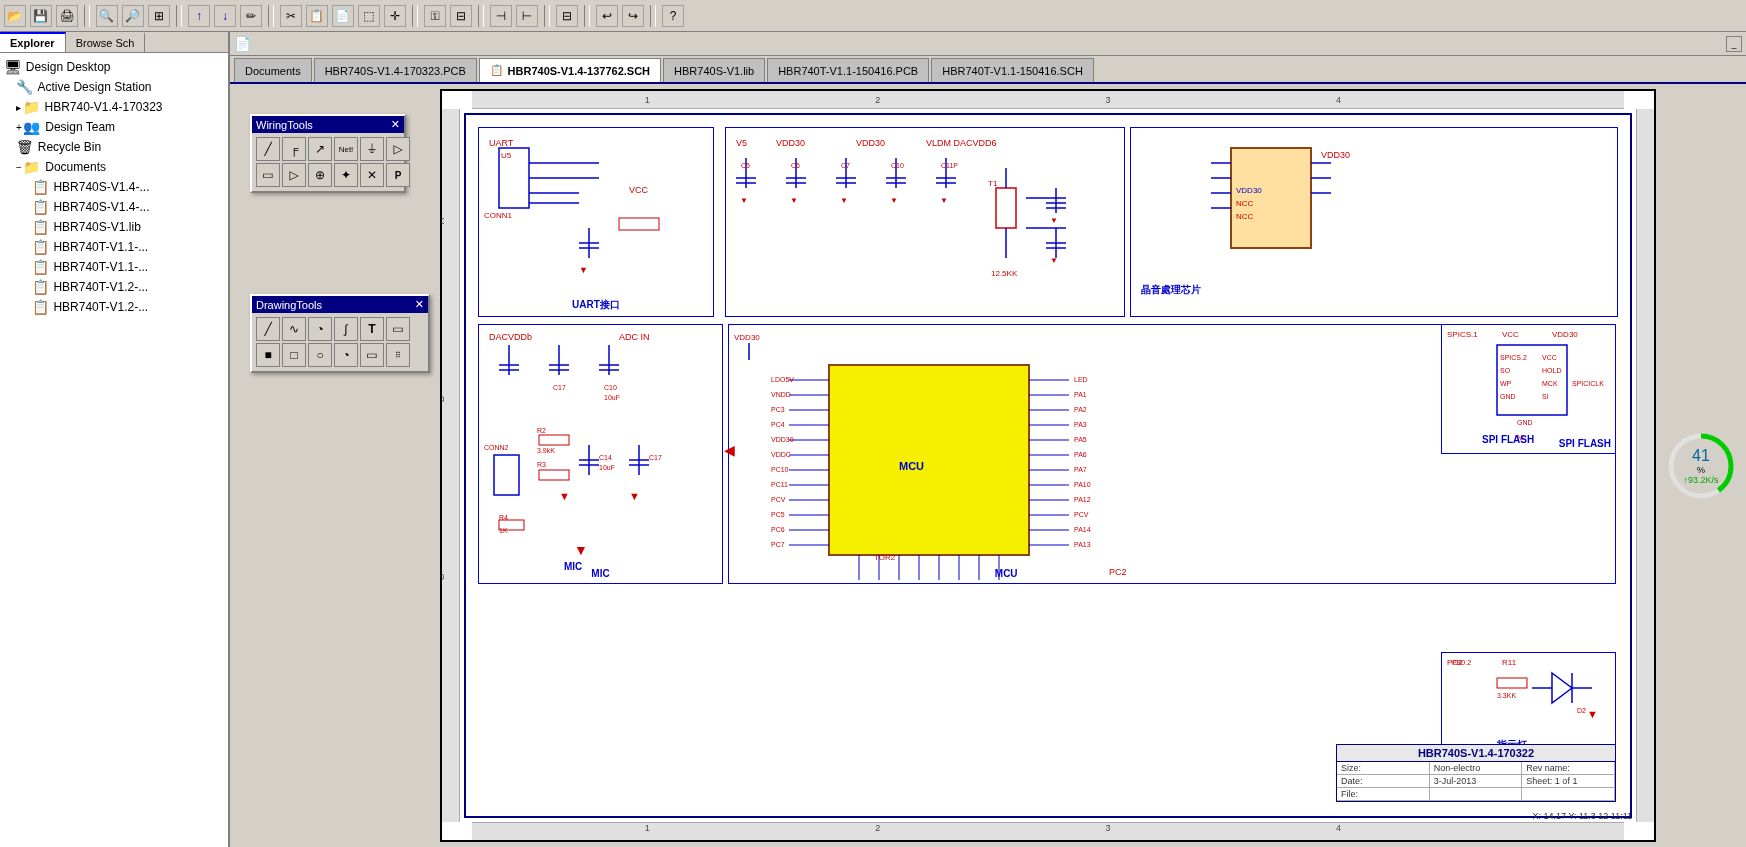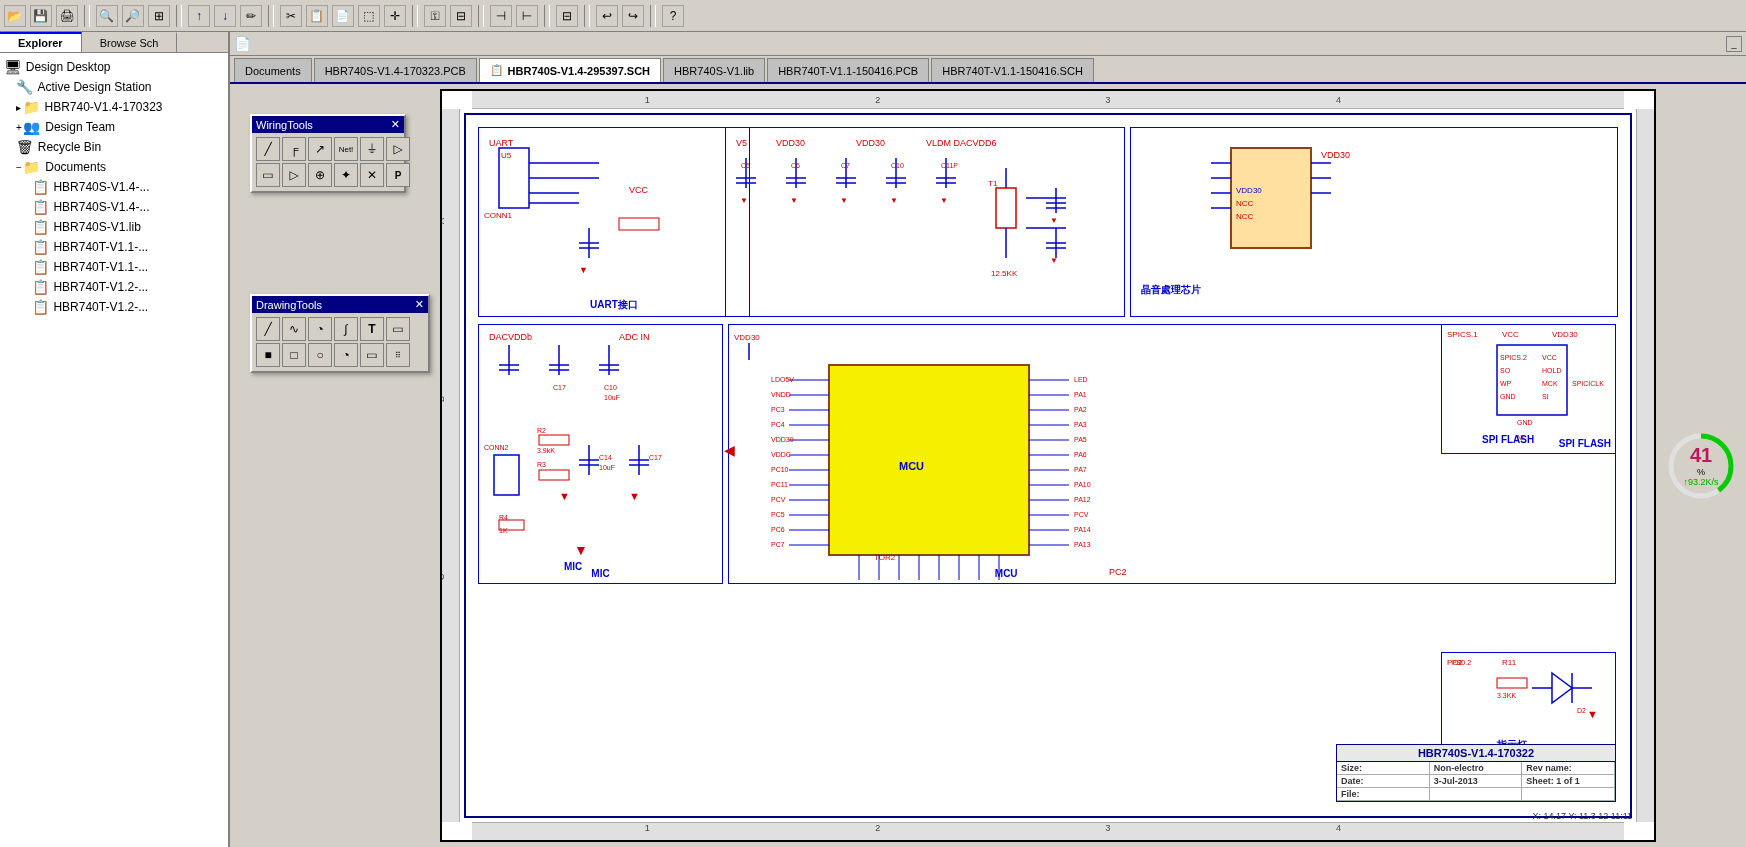--- a/index.html
+++ b/index.html
@@ -39,21 +39,21 @@
       display: flex;
       flex-direction: column;
       overflow: hidden;
     }
     .sidebar-tabs {
       display: flex;
       background: #d4d0c8;
       border-bottom: 1px solid #808080;
     }
     .sidebar-tab {
-      padding: 3px 18px;
+      padding: 3px 10px;
       font-size: 11px;
       background: #d4d0c8;
       border-right: 1px solid #808080;
       cursor: pointer;
       border-top: 2px solid #d4d0c8;
     }
     .sidebar-tab.active {
       background: #ffffff;
       border-top: 2px solid #0000ff;
       font-weight: bold;
@@ -214,21 +214,21 @@
       top: 50%;
       transform: translateY(-50%);
       width: 70px; height: 70px;
       display: flex; align-items: center; justify-content: center;
     }
     .progress-svg { position: absolute; top: 0; left: 0; }
     .progress-text {
       text-align: center;
       z-index: 1;
     }
-    .progress-pct { font-size: 20px; font-weight: bold; color: #be185d; }
+    .progress-pct { font-size: 16px; font-weight: normal; color: #0369a1; }
     .progress-speed { font-size: 9px; color: #00aa00; }
 
     
     .title-block {
       position: absolute;
       bottom: 20px; right: 20px;
       border: 1.5px solid #000080;
       background: #fff;
       width: 280px;
     }
@@ -244,21 +244,20 @@
     .title-block-row {
       display: flex;
       border-bottom: 1px solid #aaa;
       font-size: 9px;
     }
     .title-block-cell {
       padding: 1px 4px;
       border-right: 1px solid #aaa;
       flex: 1;
       color: #333;
-      font-weight: bold;
     }
 
     
     .status-bar {
       position: absolute;
       bottom: 0; right: 0;
       font-size: 9px;
       color: #333;
       padding: 1px 4px;
     }
@@ -383,21 +382,21 @@
 
     <div class="doc-tabs">
       <div class="doc-tab">
         <span>Documents</span>
       </div>
       <div class="doc-tab">
         <span>HBR740S-V1.4-170323.PCB</span>
       </div>
       <div class="doc-tab active">
         <span class="doc-tab-icon">📋</span>
-        <span>HBR740S-V1.4-295397.SCH</span>
+        <span>HBR740S-V1.4-137762.SCH</span>
       </div>
       <div class="doc-tab">
         <span>HBR740S-V1.lib</span>
       </div>
       <div class="doc-tab">
         <span>HBR740T-V1.1-150416.PCB</span>
       </div>
       <div class="doc-tab">
         <span>HBR740T-V1.1-150416.SCH</span>
       </div>
@@ -477,21 +476,21 @@
           <span style="position:absolute;left:15%;font-size:9px;color:#444">1</span>
           <span style="position:absolute;left:35%;font-size:9px;color:#444">2</span>
           <span style="position:absolute;left:55%;font-size:9px;color:#444">3</span>
           <span style="position:absolute;left:75%;font-size:9px;color:#444">4</span>
         </div>
 
         <div class="sch-content">
 
           <div style="position:absolute;top:4px;left:4px;right:4px;bottom:4px;border:2px solid #000080;"></div>
 
-          <div class="circuit-block" style="top:18px;left:18px;width:272px;height:190px;">
+          <div class="circuit-block" style="top:18px;left:18px;width:236px;height:190px;">
             <svg width="240" height="190">
 
               <rect x="20" y="20" width="30" height="60" fill="none" stroke="#0000cd" stroke-width="1.5"></rect>
               <text x="10" y="18" font-size="9" fill="#cc0000">UART</text>
               <text x="22" y="30" font-size="8" fill="#cc0000">U5</text>
 
               <line x1="50" y1="35" x2="120" y2="35" stroke="#0000cd" stroke-width="1.5"></line>
               <line x1="50" y1="50" x2="120" y2="50" stroke="#0000cd" stroke-width="1.5"></line>
               <line x1="50" y1="65" x2="100" y2="65" stroke="#0000cd" stroke-width="1.5"></line>
               <line x1="50" y1="75" x2="100" y2="75" stroke="#0000cd" stroke-width="1.5"></line>

